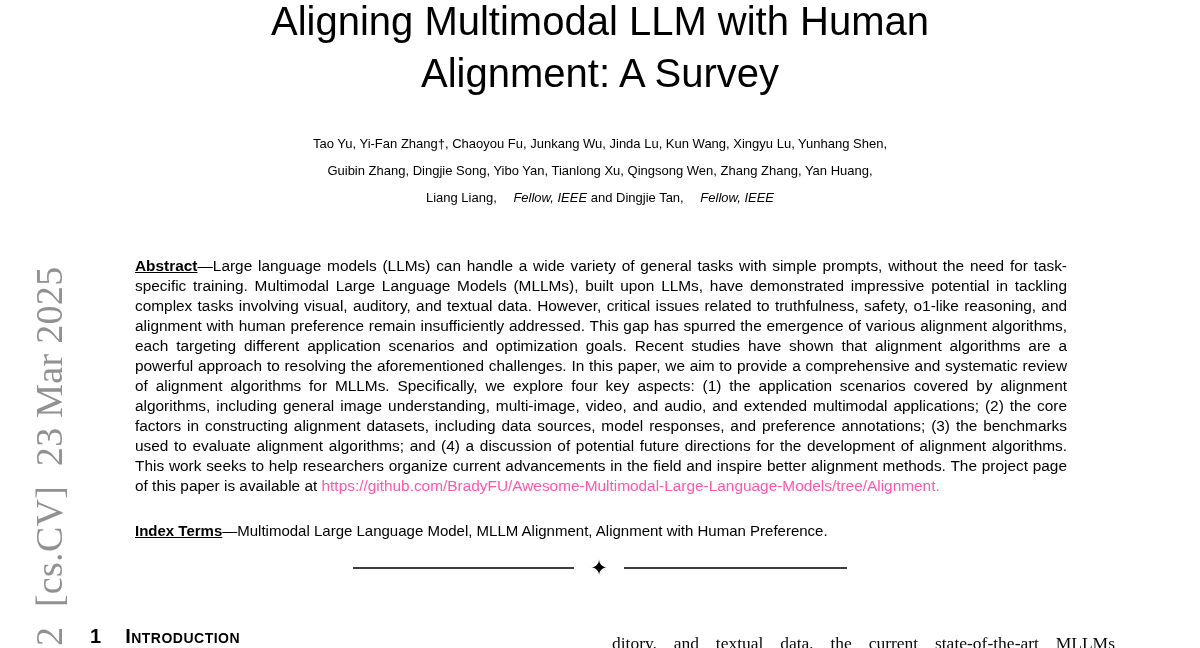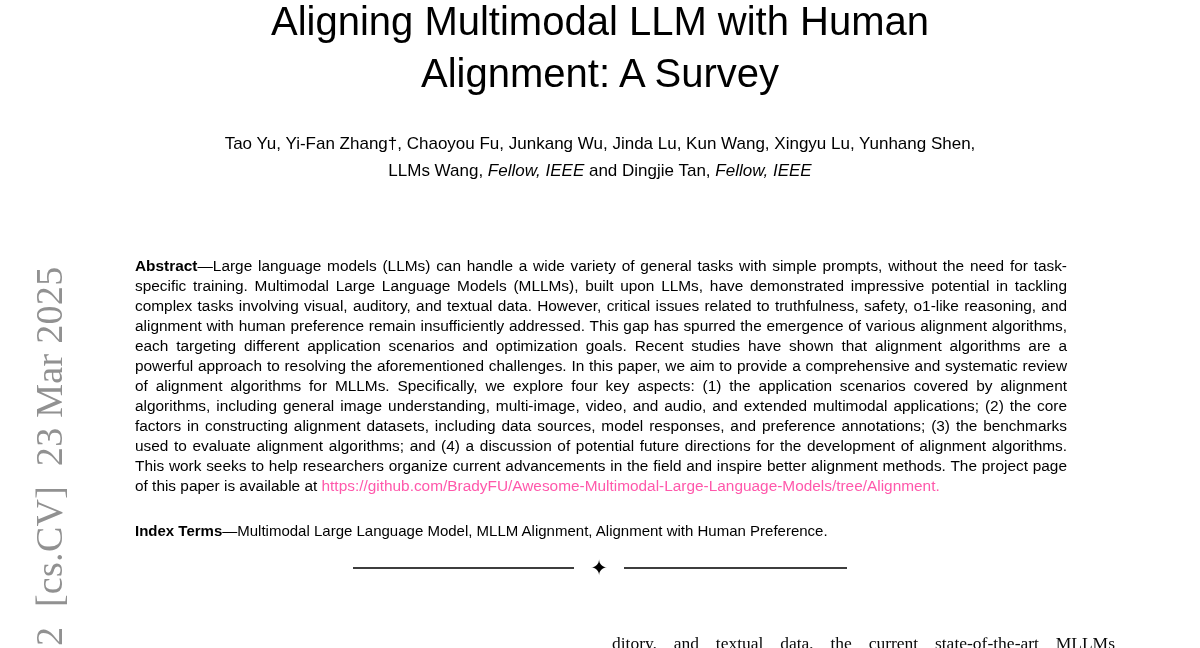--- a/index.html
+++ b/index.html
@@ -43,21 +43,21 @@
     line-height: 52px;
     font-weight: 400;
   }
 
   .authors {
     position: absolute;
     left: 0;
     top: 130px;
     width: 1200px;
     text-align: center;
-    font-size: 17px;
+    font-size: 13px;
     line-height: 27px;
   }
 
   .abstract {
     position: absolute;
     left: 135px;
     top: 256px;
     width: 932px;
     margin: 0;
     font-size: 15.4px;
@@ -69,22 +69,22 @@
     position: absolute;
     left: 135px;
     top: 521px;
     width: 932px;
     margin: 0;
     font-size: 15px;
     line-height: 20px;
     text-align: justify;
   }
 
-  .seg-bold { font-weight: bold; }
-  .seg-italic { font-style: italic; }
+  .seg-bold { font-weight: bold; text-decoration: underline; }
+  .seg-italic { font-style: italic; margin-left: 13px; }
   .link {
     color: var(--link-color, #ff58ab);
     text-decoration: none;
     cursor: pointer;
     white-space: nowrap;
   }
 
   .divider {
     position: absolute;
     left: 0;
@@ -142,29 +142,33 @@
 
   <div class="arxiv-stamp">2  [cs.CV]  23 Mar 2025</div>
 
   <h1 class="title">
     <div>Aligning Multimodal LLM with Human</div>
     <div>Alignment: A Survey</div>
   </h1>
 
   <div class="authors">
     <div class="author-line"><span>Tao Yu, Yi-Fan Zhang†, Chaoyou Fu, Junkang Wu, Jinda Lu, Kun Wang, Xingyu Lu, Yunhang Shen,</span></div>
-    <div class="author-line"><span>LLMs Wang, </span><span class="seg-italic">Fellow, IEEE</span><span> and Dingjie Tan, </span><span class="seg-italic">Fellow, IEEE</span></div>
+    <div class="author-line"><span>Guibin Zhang, Dingjie Song, Yibo Yan, Tianlong Xu, Qingsong Wen, Zhang Zhang, Yan Huang,</span></div>
+    <div class="author-line"><span>Liang Liang, </span><span class="seg-italic">Fellow, IEEE</span><span> and Dingjie Tan, </span><span class="seg-italic">Fellow, IEEE</span></div>
   </div>
 
   <p class="abstract"><span class="seg-bold">Abstract</span><span>—Large language models (LLMs) can handle a wide variety of general tasks with simple prompts, without the need for task-specific training. Multimodal Large Language Models (MLLMs), built upon LLMs, have demonstrated impressive potential in tackling complex tasks involving visual, auditory, and textual data. However, critical issues related to truthfulness, safety, o1-like reasoning, and alignment with human preference remain insufficiently addressed. This gap has spurred the emergence of various alignment algorithms, each targeting different application scenarios and optimization goals. Recent studies have shown that alignment algorithms are a powerful approach to resolving the aforementioned challenges. In this paper, we aim to provide a comprehensive and systematic review of alignment algorithms for MLLMs. Specifically, we explore four key aspects: (1) the application scenarios covered by alignment algorithms, including general image understanding, multi-image, video, and audio, and extended multimodal applications; (2) the core factors in constructing alignment datasets, including data sources, model responses, and preference annotations; (3) the benchmarks used to evaluate alignment algorithms; and (4) a discussion of potential future directions for the development of alignment algorithms. This work seeks to help researchers organize current advancements in the field and inspire better alignment methods. The project page of this paper is available at </span><span class="link">https://github.com/BradyFU/Awesome-Multimodal-Large-Language-Models/tree/Alignment.</span></p>
 
   <p class="index-terms"><span class="seg-bold">Index Terms</span><span>—Multimodal Large Language Model, MLLM Alignment, Alignment with Human Preference.</span></p>
 
   <div class="divider">
     <span class="rule rule-left"></span>
     <span class="diamond">✦</span>
     <span class="rule rule-right"></span>
   </div>
 
+  <div class="section-heading">
+    <span class="sec-num">1</span><span class="sec-title">Introduction</span>
+  </div>
 
   <div class="body-fragment">ditory, and textual data, the current state-of-the-art MLLMs</div>
 
 </div>
 
 </body></html>

